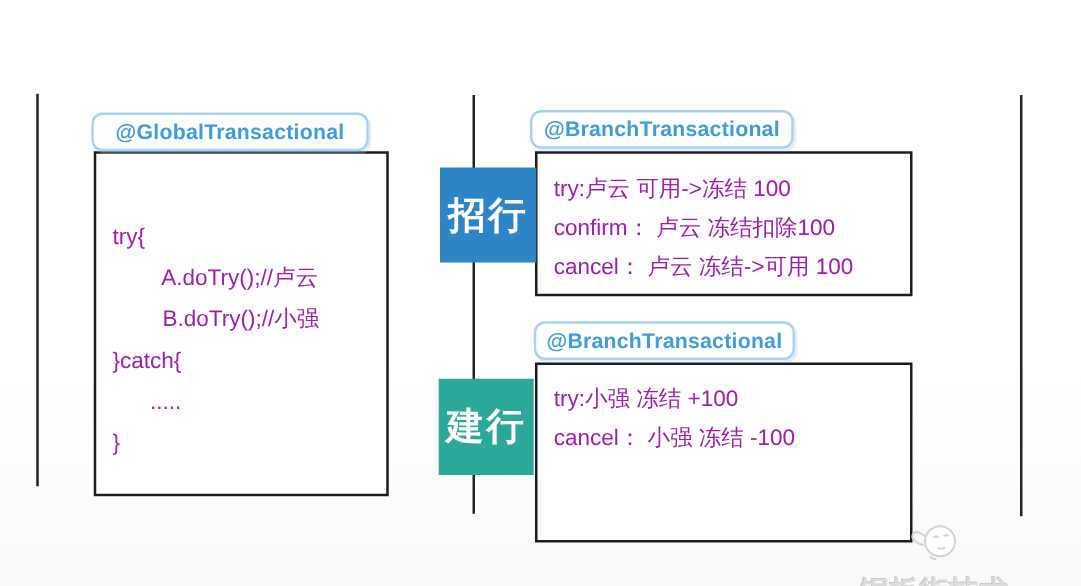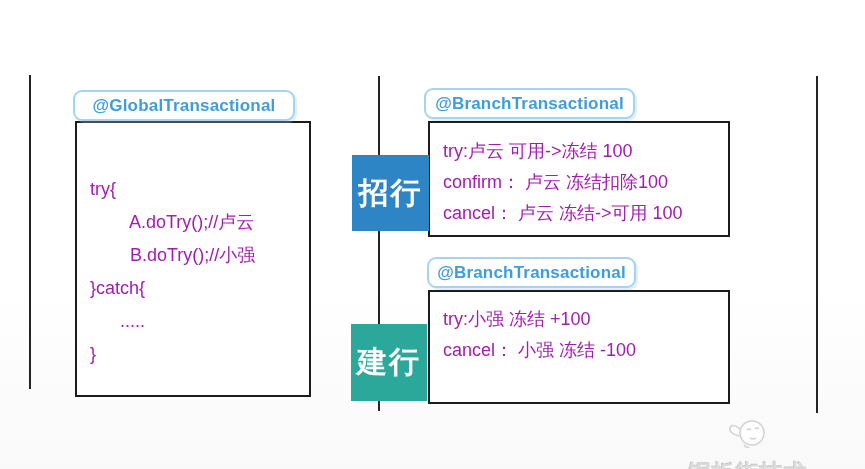--- a/index.html
+++ b/index.html
@@ -47,31 +47,30 @@
     font-size:18px;line-height:33px;
   }
   .codebox-branch{
     font-size:18px;line-height:31px;
   }
   .codebox-branch1{
     left:428px;top:121px;width:302px;height:116px;
     padding:13px 0 0 13px;
   }
   .codebox-branch2{
-    left:428px;top:290px;width:302px;height:114px;
+    left:428px;top:290px;width:302px;height:144px;
     padding:12px 0 0 13px;
   }
 
   .bankbox{
     position:absolute;z-index:3;
     color:#ffffff;
     font-size:30px;font-weight:700;
     display:flex;align-items:center;justify-content:center;
     letter-spacing:2px;
-    margin-top:21px;
   }
   .bankbox-cmb{left:352px;top:134px;width:77px;height:76px;}
   .bankbox-ccb{left:351px;top:303px;width:76px;height:77px;}
 
   .watermark{
     position:absolute;left:688px;top:412px;z-index:5;
     display:flex;align-items:center;gap:6px;flex-direction:column;
   }
   .watermark-text{
     font-size:23px;font-weight:700;

